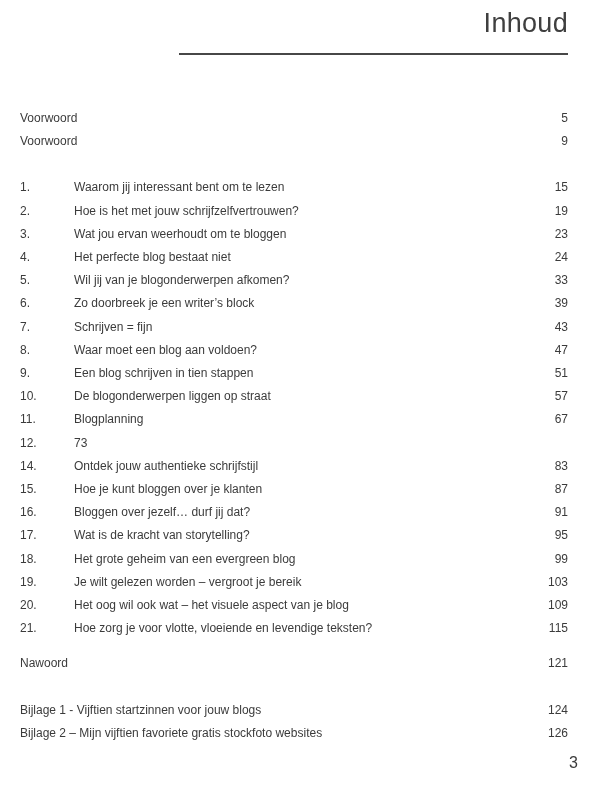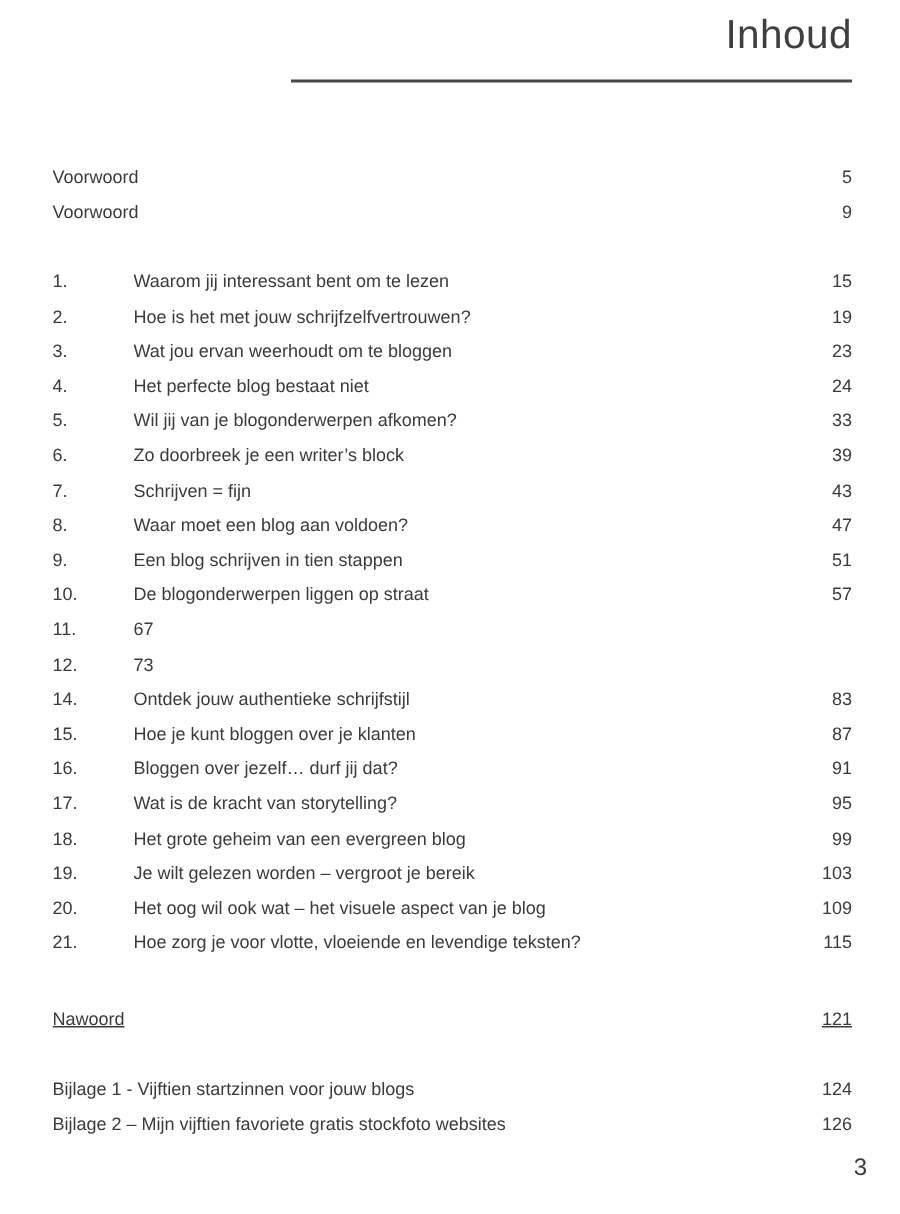--- a/index.html
+++ b/index.html
@@ -6,21 +6,21 @@
   html, body { background: #ffffff; }
   body { font-family: "Liberation Sans", sans-serif; }
 
   .page {
     position: relative;
     width: 600px;
     height: 809px;
     margin: 0 auto;
     background: #ffffff;
     color: #3b3b3b;
-    padding: 0 32px 0 35px;
+    padding: 0 32px 0 20px;
     overflow: hidden;
   }
 
   .header-title {
     text-align: right;
     font-size: 27px;
     line-height: 30px;
     padding-top: 8px;
     color: #3f3f3f;
     letter-spacing: 0.3px;
@@ -38,21 +38,21 @@
     font-size: 12px;
     line-height: 23.2px;
     white-space: nowrap;
   }
   .num-cell  { flex: 0 0 54px; }
   .title-cell { flex: 1 1 auto; overflow: hidden; }
   .page-cell { flex: 0 0 auto; text-align: right; }
 
   .front-matter { margin-top: 52px; }
   .chapter-list { margin-top: 23px; }
-  .back-matter  { margin-top: 28px; text-decoration: underline; }
+  .back-matter  { margin-top: 12px; }
   .appendix-list { margin-top: 23px; }
 
   .page-footer {
     margin-top: 6px;
     margin-right: -10px;
     text-align: right;
     font-size: 16px;
     line-height: 23.2px;
   }
 </style>
@@ -136,20 +136,21 @@
       </div>
 
       <div class="row">
         <span class="num-cell">10.</span>
         <span class="title-cell">De blogonderwerpen liggen op straat</span>
         <span class="page-cell">57</span>
       </div>
 
       <div class="row">
         <span class="num-cell">11.</span>
+        <span class="title-cell">Blogplanning</span>
         <span class="page-cell">67</span>
       </div>
 
       <div class="row">
         <span class="num-cell">12.</span>
         <span class="page-cell">73</span>
       </div>
 
 
       <div class="row">

